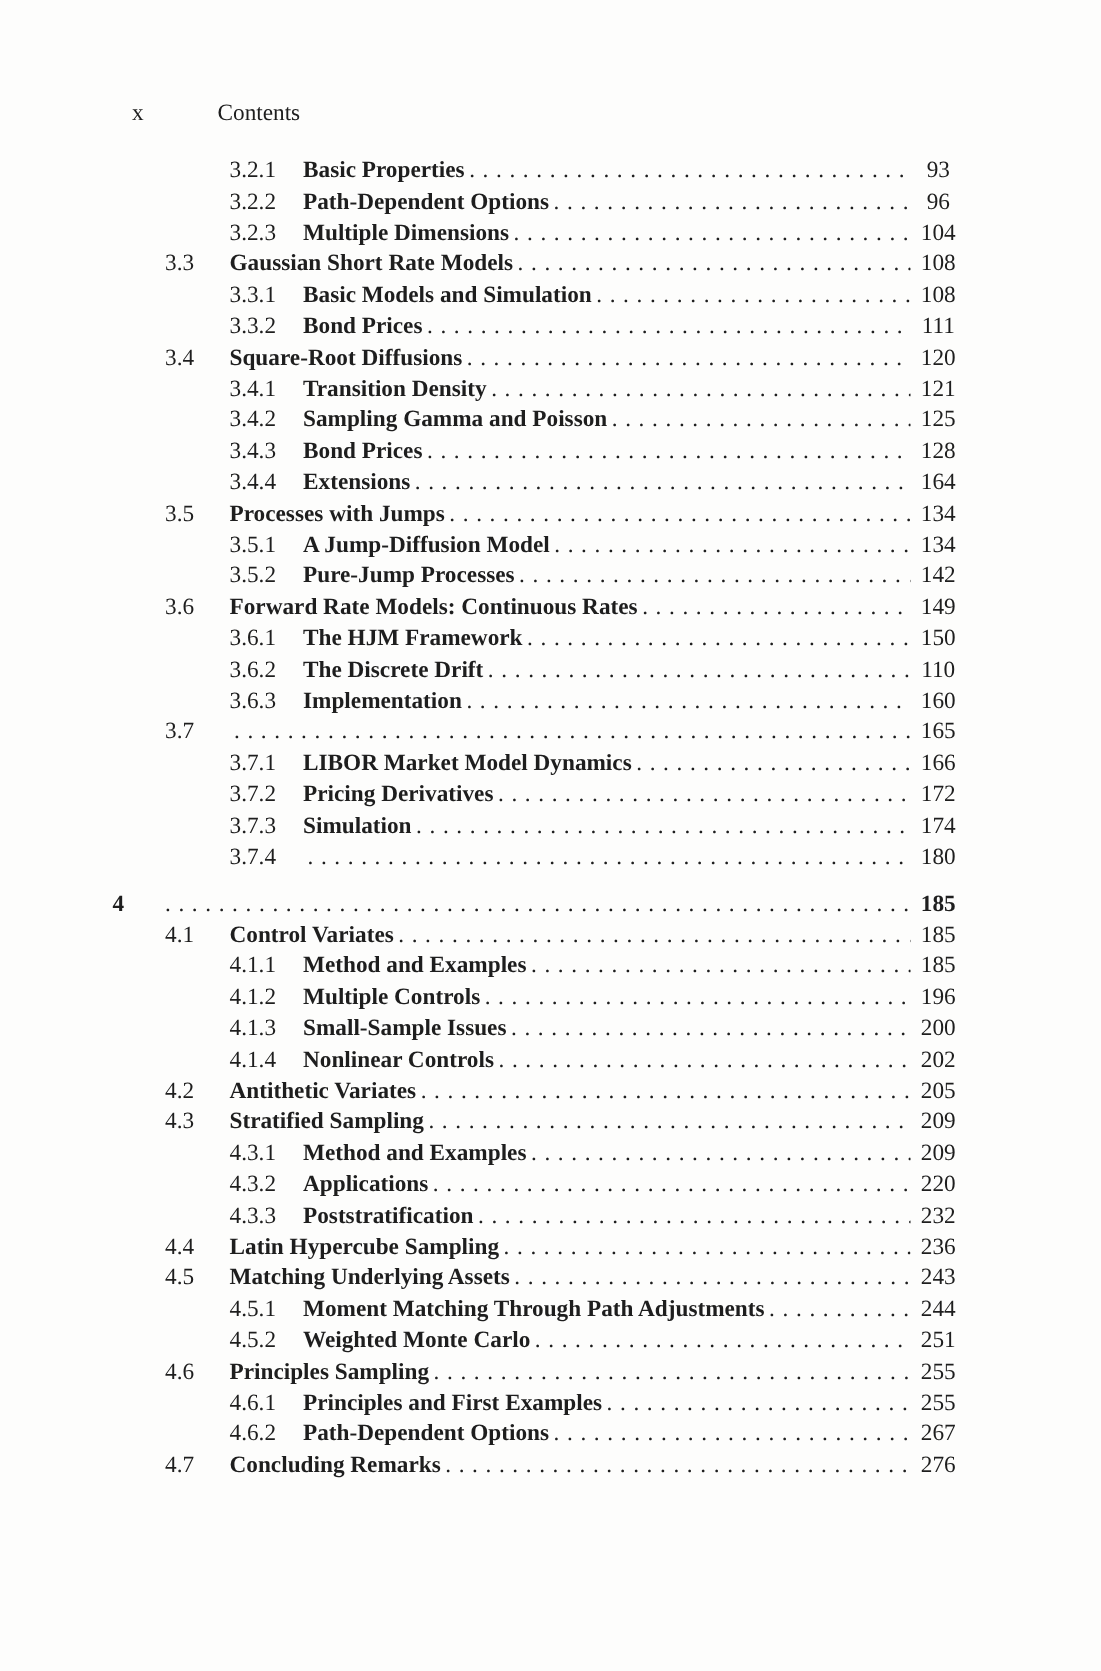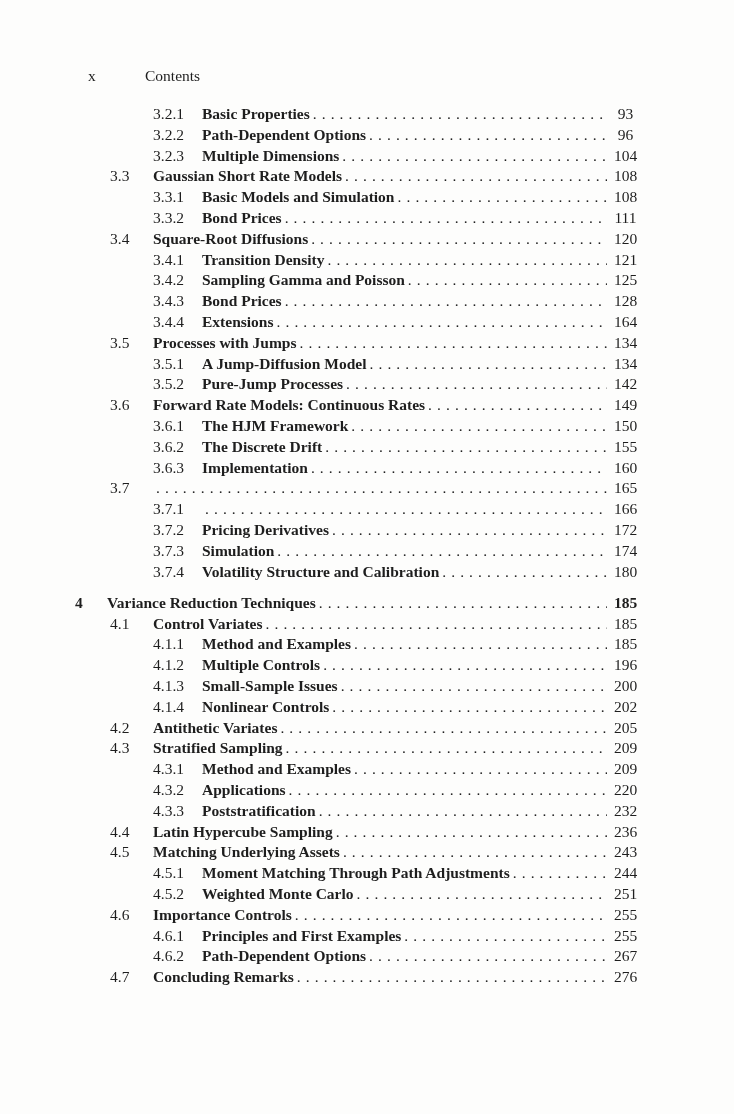--- a/index.html
+++ b/index.html
@@ -182,59 +182,58 @@
       <div class="row lvl3">
         <span class="num">3.6.1</span>
         <span class="ttl">The HJM Framework</span>
         <span class="leader"></span>
         <span class="pnum">150</span>
       </div>
       <div class="row lvl3">
         <span class="num">3.6.2</span>
         <span class="ttl">The Discrete Drift</span>
         <span class="leader"></span>
-        <span class="pnum">155</span>
+        <span class="pnum">110</span>
       </div>
       <div class="row lvl3">
         <span class="num">3.6.3</span>
         <span class="ttl">Implementation</span>
         <span class="leader"></span>
         <span class="pnum">160</span>
       </div>
       <div class="row lvl2">
         <span class="num">3.7</span>
         <span class="leader"></span>
         <span class="pnum">165</span>
       </div>
       <div class="row lvl3">
         <span class="num">3.7.1</span>
+        <span class="ttl">LIBOR Market Model Dynamics</span>
         <span class="leader"></span>
         <span class="pnum">166</span>
       </div>
       <div class="row lvl3">
         <span class="num">3.7.2</span>
         <span class="ttl">Pricing Derivatives</span>
         <span class="leader"></span>
         <span class="pnum">172</span>
       </div>
       <div class="row lvl3">
         <span class="num">3.7.3</span>
         <span class="ttl">Simulation</span>
         <span class="leader"></span>
         <span class="pnum">174</span>
       </div>
       <div class="row lvl3">
         <span class="num">3.7.4</span>
-        <span class="ttl">Volatility Structure and Calibration</span>
         <span class="leader"></span>
         <span class="pnum">180</span>
       </div>
       <div class="row lvl1 chapter">
         <span class="num">4</span>
-        <span class="ttl">Variance Reduction Techniques</span>
         <span class="leader"></span>
         <span class="pnum">185</span>
       </div>
       <div class="row lvl2">
         <span class="num">4.1</span>
         <span class="ttl">Control Variates</span>
         <span class="leader"></span>
         <span class="pnum">185</span>
       </div>
       <div class="row lvl3">
@@ -310,21 +309,21 @@
         <span class="pnum">244</span>
       </div>
       <div class="row lvl3">
         <span class="num">4.5.2</span>
         <span class="ttl">Weighted Monte Carlo</span>
         <span class="leader"></span>
         <span class="pnum">251</span>
       </div>
       <div class="row lvl2">
         <span class="num">4.6</span>
-        <span class="ttl">Importance Controls</span>
+        <span class="ttl">Principles Sampling</span>
         <span class="leader"></span>
         <span class="pnum">255</span>
       </div>
       <div class="row lvl3">
         <span class="num">4.6.1</span>
         <span class="ttl">Principles and First Examples</span>
         <span class="leader"></span>
         <span class="pnum">255</span>
       </div>
       <div class="row lvl3">

